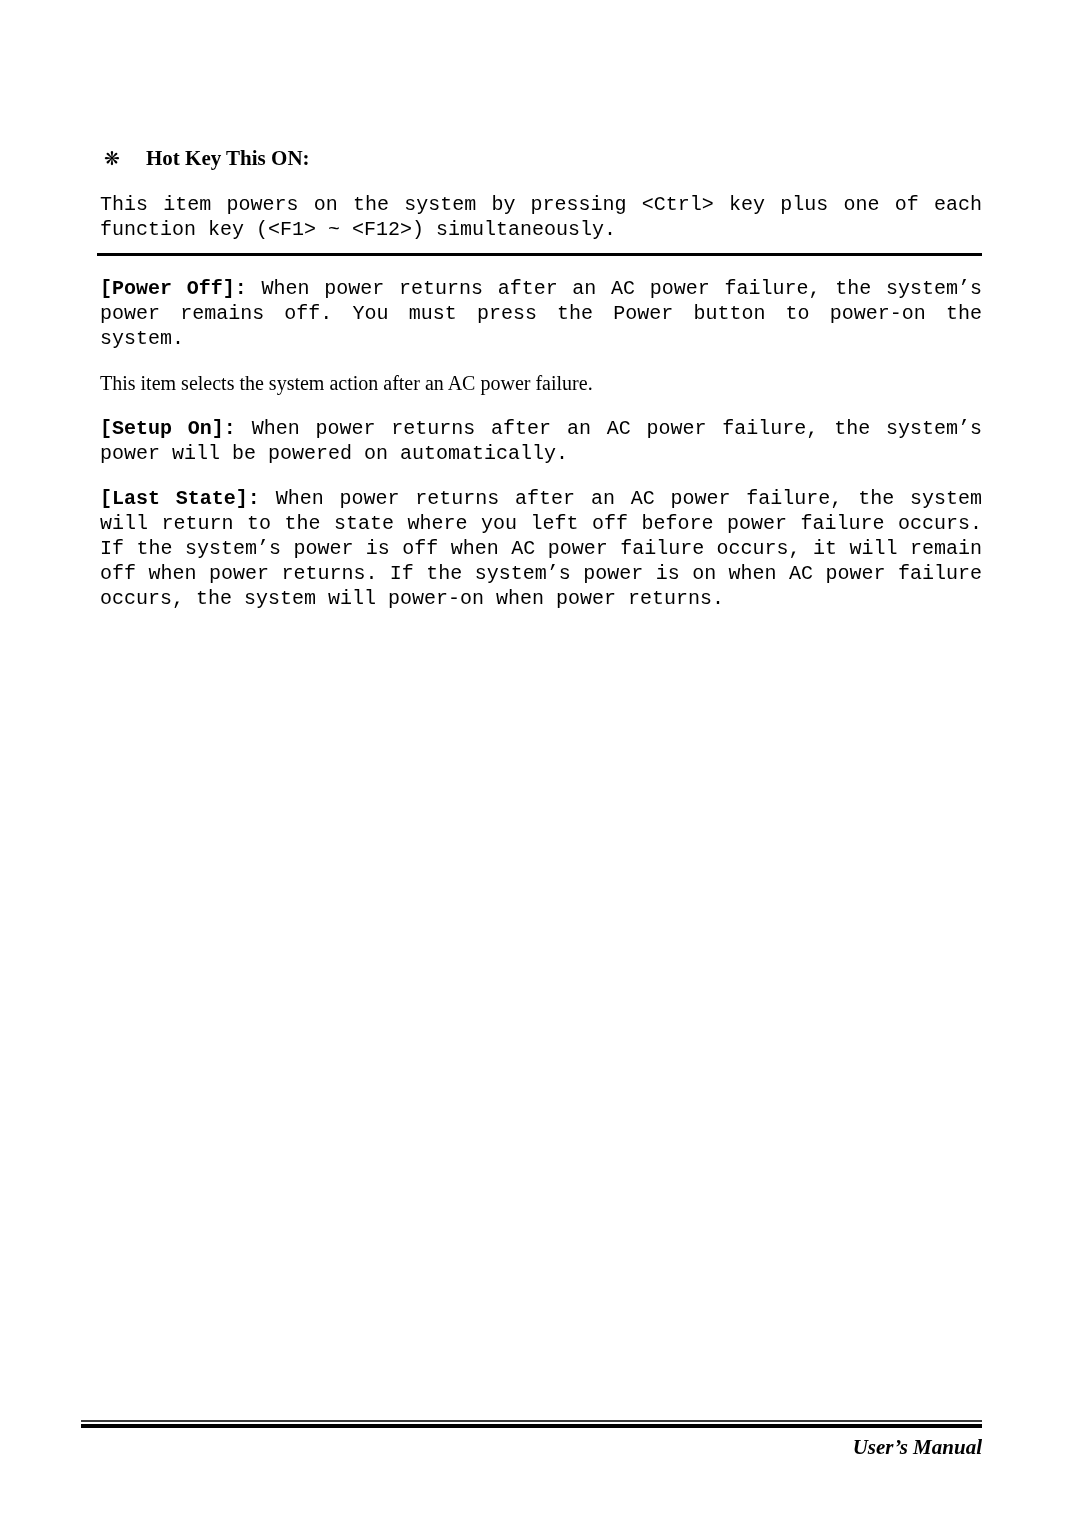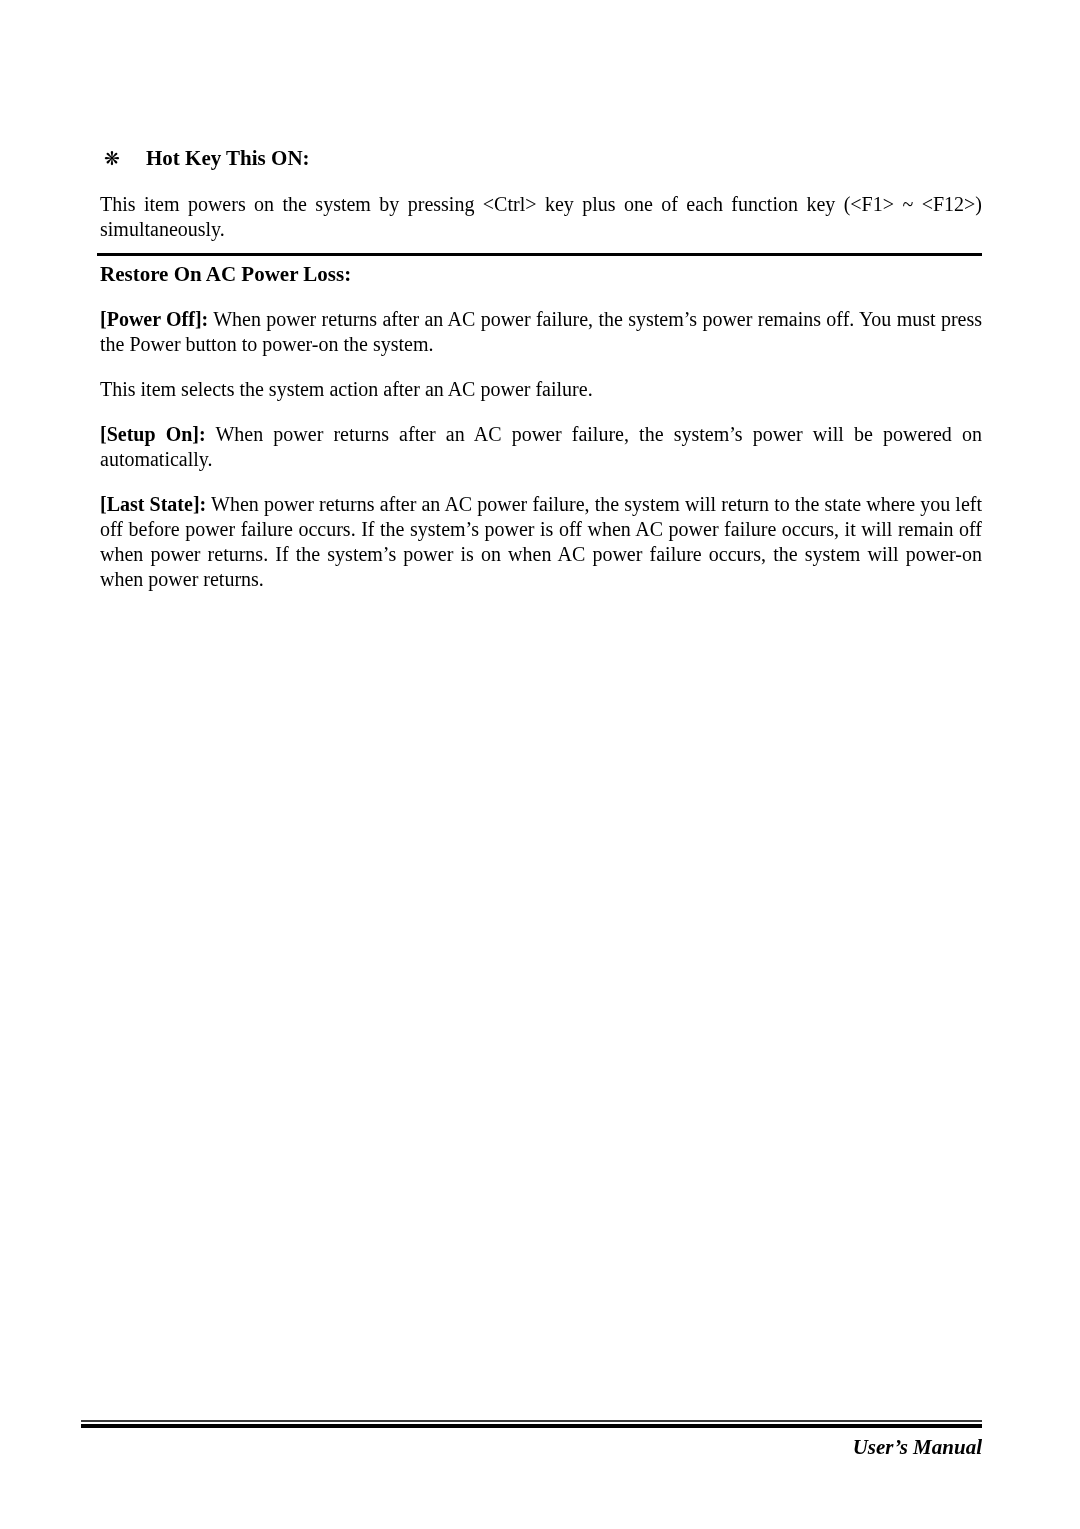--- a/index.html
+++ b/index.html
@@ -60,21 +60,21 @@
     width: 46px;
     flex: 0 0 46px;
     padding-left: 4px;
     box-sizing: border-box;
   }
   p.body {
     font-size: 20px;
     line-height: 25px;
     margin: 0;
   }
-  .justify { text-align: justify; }
+  .justify { text-align: justify; font-family: Liberation Mono, monospace; }
   .para-gap { margin-top: 20px !important; }
   .separator {
     height: 3px;
     background: #000;
     margin: 11px 0 0 -3px;
   }
   .subhead {
     font-weight: bold;
     font-size: 21px;
     line-height: 25px;
@@ -111,21 +111,20 @@
 
     <div class="topic-head">
       <span class="bullet">❋</span>
       <span>Hot Key This ON:</span>
     </div>
 
     <p class="body justify para-gap">This item powers on the system by pressing &lt;Ctrl&gt; key plus one of each function key (&lt;F1&gt; ~ &lt;F12&gt;) simultaneously.</p>
 
     <div class="separator"></div>
 
-    <div class="subhead">Restore On AC Power Loss:</div>
 
     <p class="body justify para-gap"><span class="opt-label">[Power Off]:</span> <span>When power returns after an AC power failure, the system’s power remains off. You must press the Power button to power-on the system.</span></p>
 
     <p class="body para-gap">This item selects the system action after an AC power failure.</p>
 
     <p class="body justify para-gap"><span class="opt-label">[Setup On]:</span> <span>When power returns after an AC power failure, the system’s power will be powered on automatically.</span></p>
 
     <p class="body justify para-gap"><span class="opt-label">[Last State]:</span> <span>When power returns after an AC power failure, the system will return to the state where you left off before power failure occurs. If the system’s power is off when AC power failure occurs, it will remain off when power returns. If the system’s power is on when AC power failure occurs, the system will power-on when power returns.</span></p>
 
   </div>

